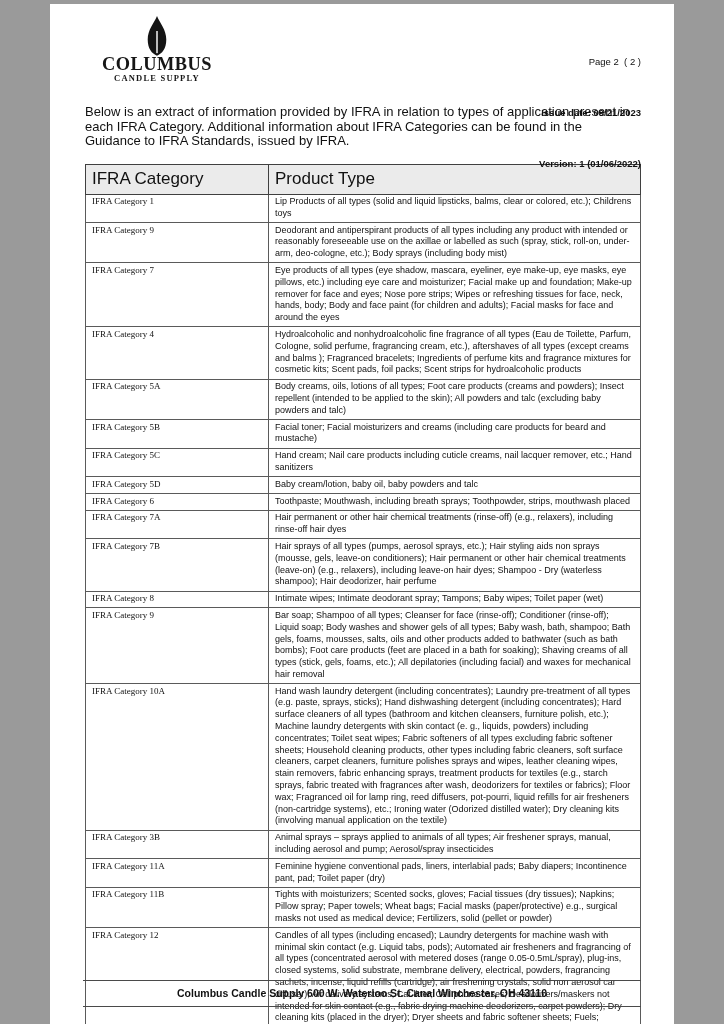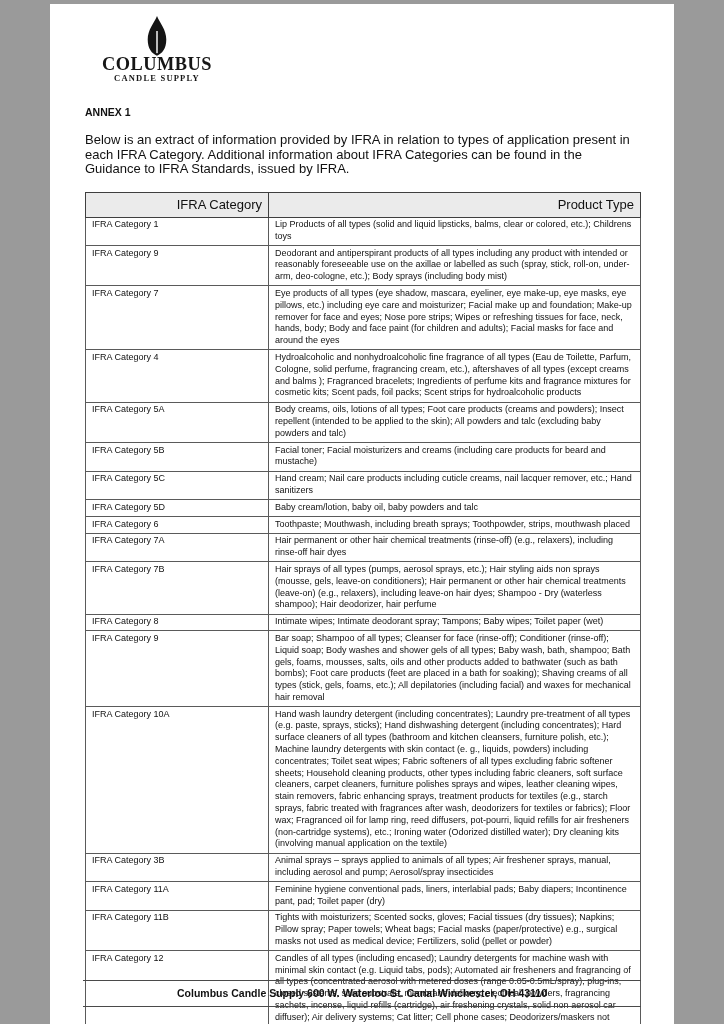--- a/index.html
+++ b/index.html
@@ -54,34 +54,34 @@
   .intro { margin-top: 15px; font-size: 13px; line-height: 14.5px; max-width: 660px; }
   
   table.ifra {
     margin-top: 15px;
     width: 100%;
     border-collapse: collapse;
     border: 1.2px solid #3f3f3f;
   }
   table.ifra th {
     background: #ebebeb;
-    text-align: right;
+    text-align: left;
     font-weight: 400;
-    font-size: 13px;
+    font-size: 17px;
     padding: 4px 6px 5px 6px;
     border: 1px solid #3f3f3f;
   }
   table.ifra td {
     font-size: 9px;
     line-height: 11.8px;
     vertical-align: top;
     padding: 1.5px 5px 2.5px 6px;
     border: 1px solid #5a5a5a;
   }
-  td.cat { width: 183px; white-space: nowrap; }
+  td.cat { width: 183px; white-space: nowrap; font-family: Liberation Serif, serif; }
   
   .footer {
     position: absolute;
     left: 33px;
     right: 33px;
     bottom: 21px;
     border-top: 1px solid #4a4a4a;
     border-bottom: 1px solid #4a4a4a;
     text-align: center;
     font-size: 10.5px;
@@ -98,23 +98,27 @@
     <div class="logo">
       <div class="flame">
         <svg width="30" height="40" viewBox="0 0 40 56" aria-hidden="true">
           <path d="M20 0 C16 10 7 19 7 33 C7 46 13 53 20 55.5 C27 53 33 46 33 33 C33 19 24 10 20 0 Z" fill="#151515"></path>
           <rect x="19" y="21" width="2" height="31" fill="#ffffff"></rect>
         </svg>
       </div>
       <div class="brand">COLUMBUS</div>
       <div class="sub">CANDLE SUPPLY</div>
     </div>
+    <div class="meta">
+      <div>Page 2  ( 2 )</div>
+      <div class="bold">Issue date: 09/21/2023</div>
+      <div class="bold">Version: 1 (01/06/2022)</div>
+    </div>
   </div>
 
-  <div class="annex-title">ANNEX 1</div>
 
   <div class="intro">Below is an extract of information provided by IFRA in relation to types of application present in each IFRA Category. Additional information about IFRA Categories can be found in the Guidance to IFRA Standards, issued by IFRA.</div>
 
   <table class="ifra">
     <thead>
       <tr>
         <th style="width:183px;">IFRA Category</th>
         <th>Product Type</th>
       </tr>
     </thead>

